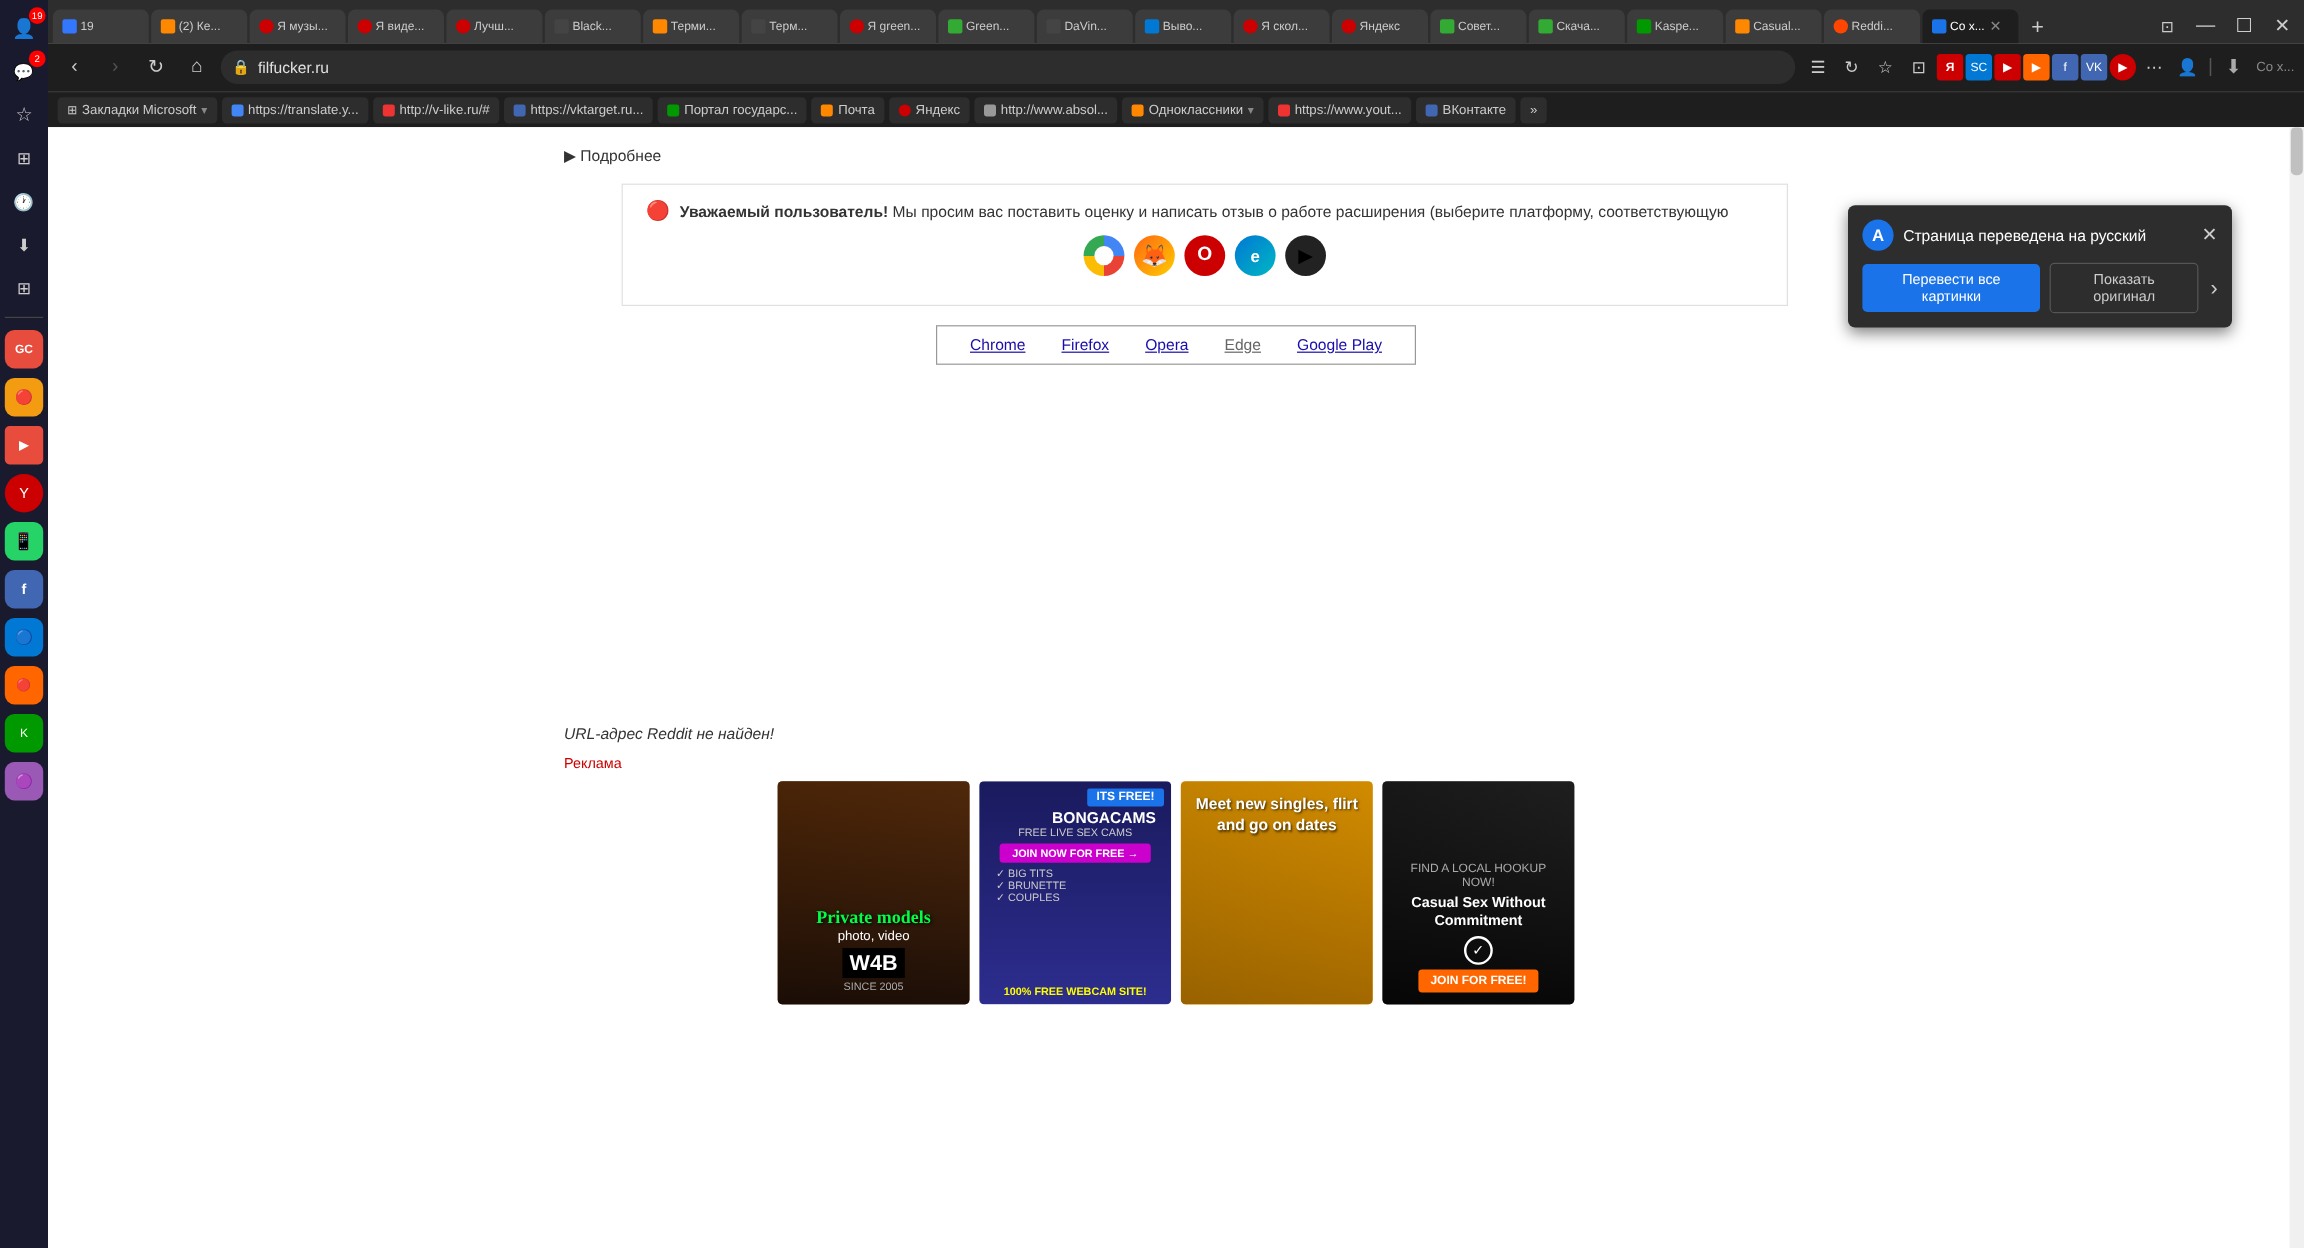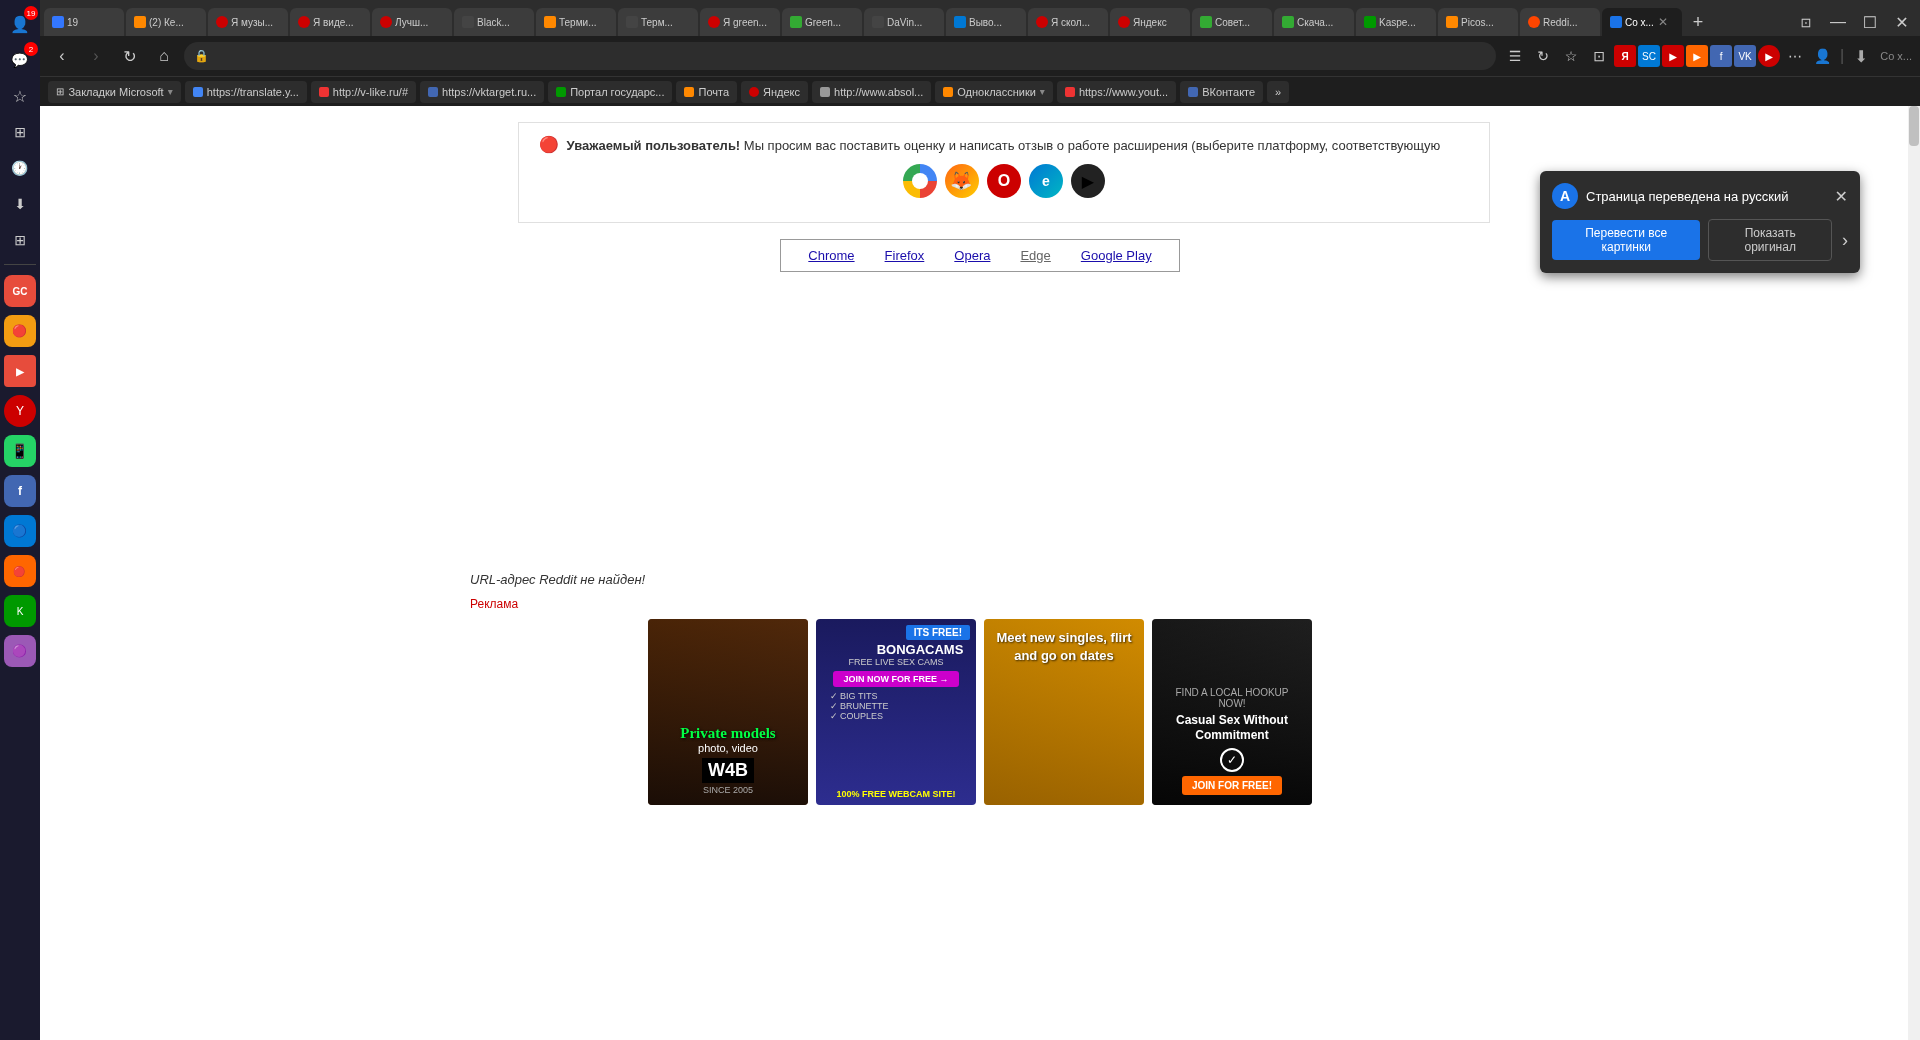--- a/index.html
+++ b/index.html
@@ -460,21 +460,21 @@
     <div class="tab">
       <div class="tab-favicon fav-green" style="width:12px;height:12px;border-radius:2px;margin-right:3px;flex-shrink:0;"></div>
       <span style="font-size:10px;">Скача...</span>
     </div>
     <div class="tab">
       <div class="tab-favicon" style="width:12px;height:12px;border-radius:2px;margin-right:3px;flex-shrink:0;background:#009900;"></div>
       <span style="font-size:10px;">Kaspe...</span>
     </div>
     <div class="tab">
       <div class="tab-favicon fav-orange" style="width:12px;height:12px;border-radius:2px;margin-right:3px;flex-shrink:0;"></div>
-      <span style="font-size:10px;">Picos...</span>
+      <span style="font-size:10px;">Casual...</span>
     </div>
     <div class="tab">
       <div class="tab-favicon" style="width:12px;height:12px;border-radius:50%;margin-right:3px;flex-shrink:0;background:#ff4500;"></div>
       <span style="font-size:10px;">Reddi...</span>
     </div>
     <div class="tab active">
       <div class="tab-favicon" style="width:12px;height:12px;border-radius:2px;margin-right:3px;flex-shrink:0;background:#1a73e8;"></div>
       <span style="font-size:10px;">Со х...</span>
       <span class="tab-close">✕</span>
     </div>
@@ -489,20 +489,21 @@
   </div>
 
   <div class="toolbar">
     <button class="toolbar-btn">‹</button>
     <button class="toolbar-btn disabled">›</button>
     <button class="toolbar-btn">↻</button>
     <button class="toolbar-btn">⌂</button>
 
     <div class="address-bar-container">
       <span class="address-bar-lock">🔒</span>
+      <input class="address-bar-input" value="filfucker.ru" readonly="" style="">
     </div>
 
     <div class="toolbar-icons-right">
       <button class="toolbar-icon-btn">☰</button>
       <button class="toolbar-icon-btn">↻</button>
       <button class="toolbar-icon-btn">☆</button>
       <button class="toolbar-icon-btn">⊡</button>
 
       <button class="toolbar-icon-btn" style="background:#cc0000; border-radius:3px; width:22px; height:22px; font-size:10px; color:white; font-weight:bold;">Я</button>
       <button class="toolbar-icon-btn" style="background:#0078d4; border-radius:3px; width:22px; height:22px; font-size:10px; color:white;">SC</button>
@@ -583,20 +584,21 @@
       </div>
       <div class="translation-buttons">
         <button class="translate-btn">Перевести все картинки</button>
         <button class="original-btn">Показать оригинал</button>
         <button class="expand-btn">›</button>
       </div>
     </div>
 
     <div class="page-inner">
 
+      <div class="details-toggle">▶ Подробнее</div>
 
       <div style="border: 1px solid #e0e0e0; padding: 12px 20px; margin-bottom: 16px; margin-left: 48px;">
         <p style="font-size:13px; color:#333;">
           <span style="color:#cc0000; font-size:16px; margin-right:4px;">🔴</span>
           <span class="bold-text">Уважаемый пользователь!</span>
           <span> Мы просим вас поставить оценку и написать отзыв о работе расширения (выберите платформу, соответствующую</span>
         </p>
 
         <div class="browser-icons-row" style="margin-top:10px;">
           <div class="browser-circle chrome-circle" style="width:34px;height:34px;border-radius:50%;background:conic-gradient(#4285f4 0deg 90deg, #ea4335 90deg 180deg, #fbbc04 180deg 270deg, #34a853 270deg 360deg); display:flex;align-items:center;justify-content:center;">

